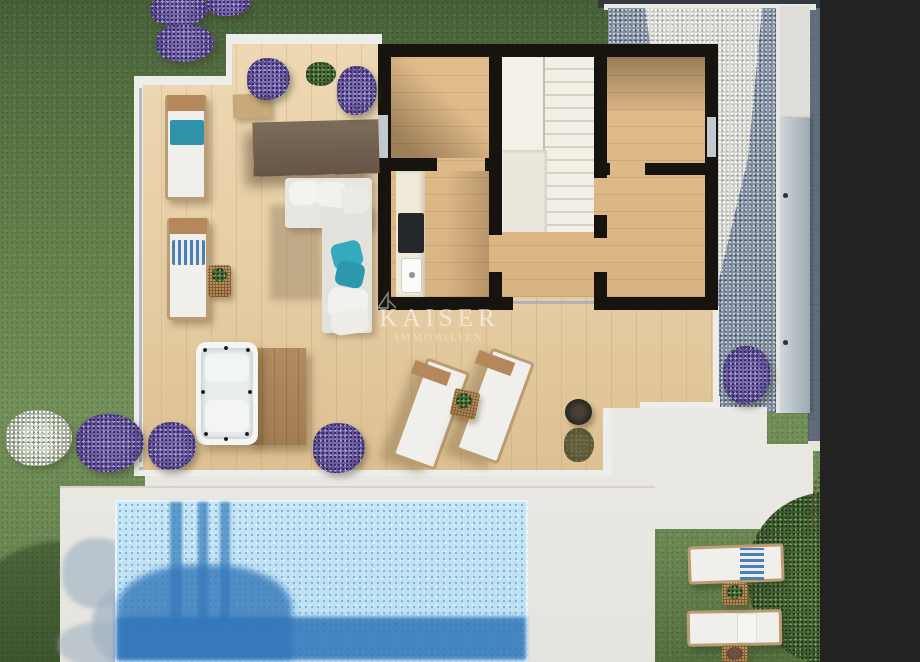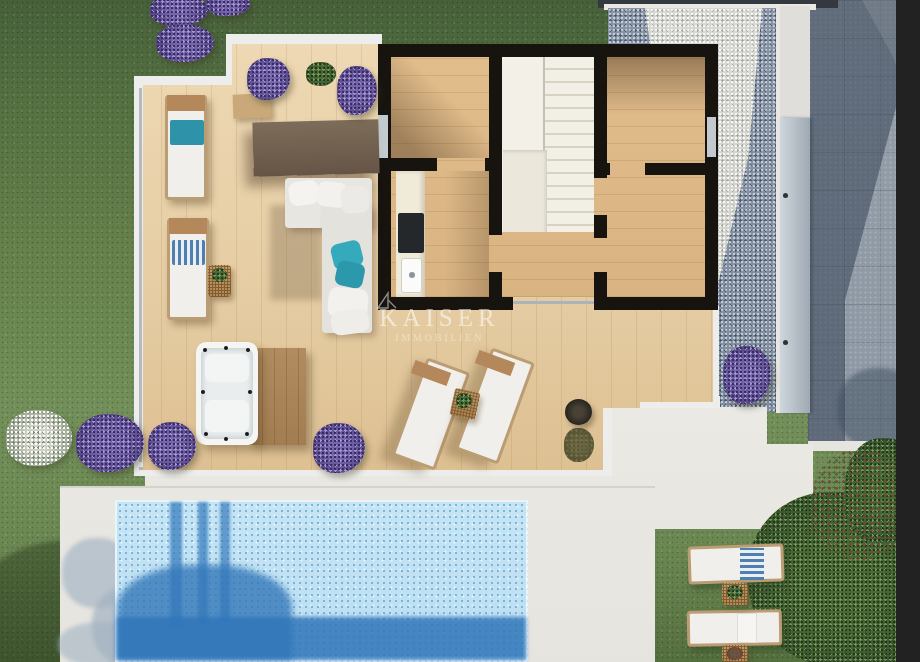--- a/index.html
+++ b/index.html
@@ -1,16 +1,16 @@
 <!DOCTYPE html>
 <html><head>
 <meta charset="utf-8">
 <style>
   html,body{margin:0;padding:0;background:#222;}
-  #stage{position:relative;width:896px;height:662px;overflow:hidden;font-family:"Liberation Sans",sans-serif;
+  #stage{position:relative;width:820px;height:662px;overflow:hidden;font-family:"Liberation Sans",sans-serif;
          background:linear-gradient(180deg,#47603a 0%,#547041 14%,#66814b 38%,#73905a 62%,#6c8852 82%,#55703f 100%);}
   .e{position:absolute;}
   
   .grass-noise{left:0;top:0;width:920px;height:662px;
     background-image:radial-gradient(rgba(0,0,0,.20) .8px,transparent 1.1px),
                      radial-gradient(rgba(255,255,255,.09) .8px,transparent 1.1px);
     background-size:5px 5px,8px 8px;background-position:0 0,2px 3px;}
   .wood-terrace{background:linear-gradient(180deg,#eed9b4 0%,#e6cda4 55%,#ddc092 100%);
     background-image:repeating-linear-gradient(90deg,rgba(150,110,60,.16) 0 1px,transparent 1px 25px),
                      linear-gradient(180deg,#eed9b4 0%,#e6cda4 55%,#ddc092 100%);}

